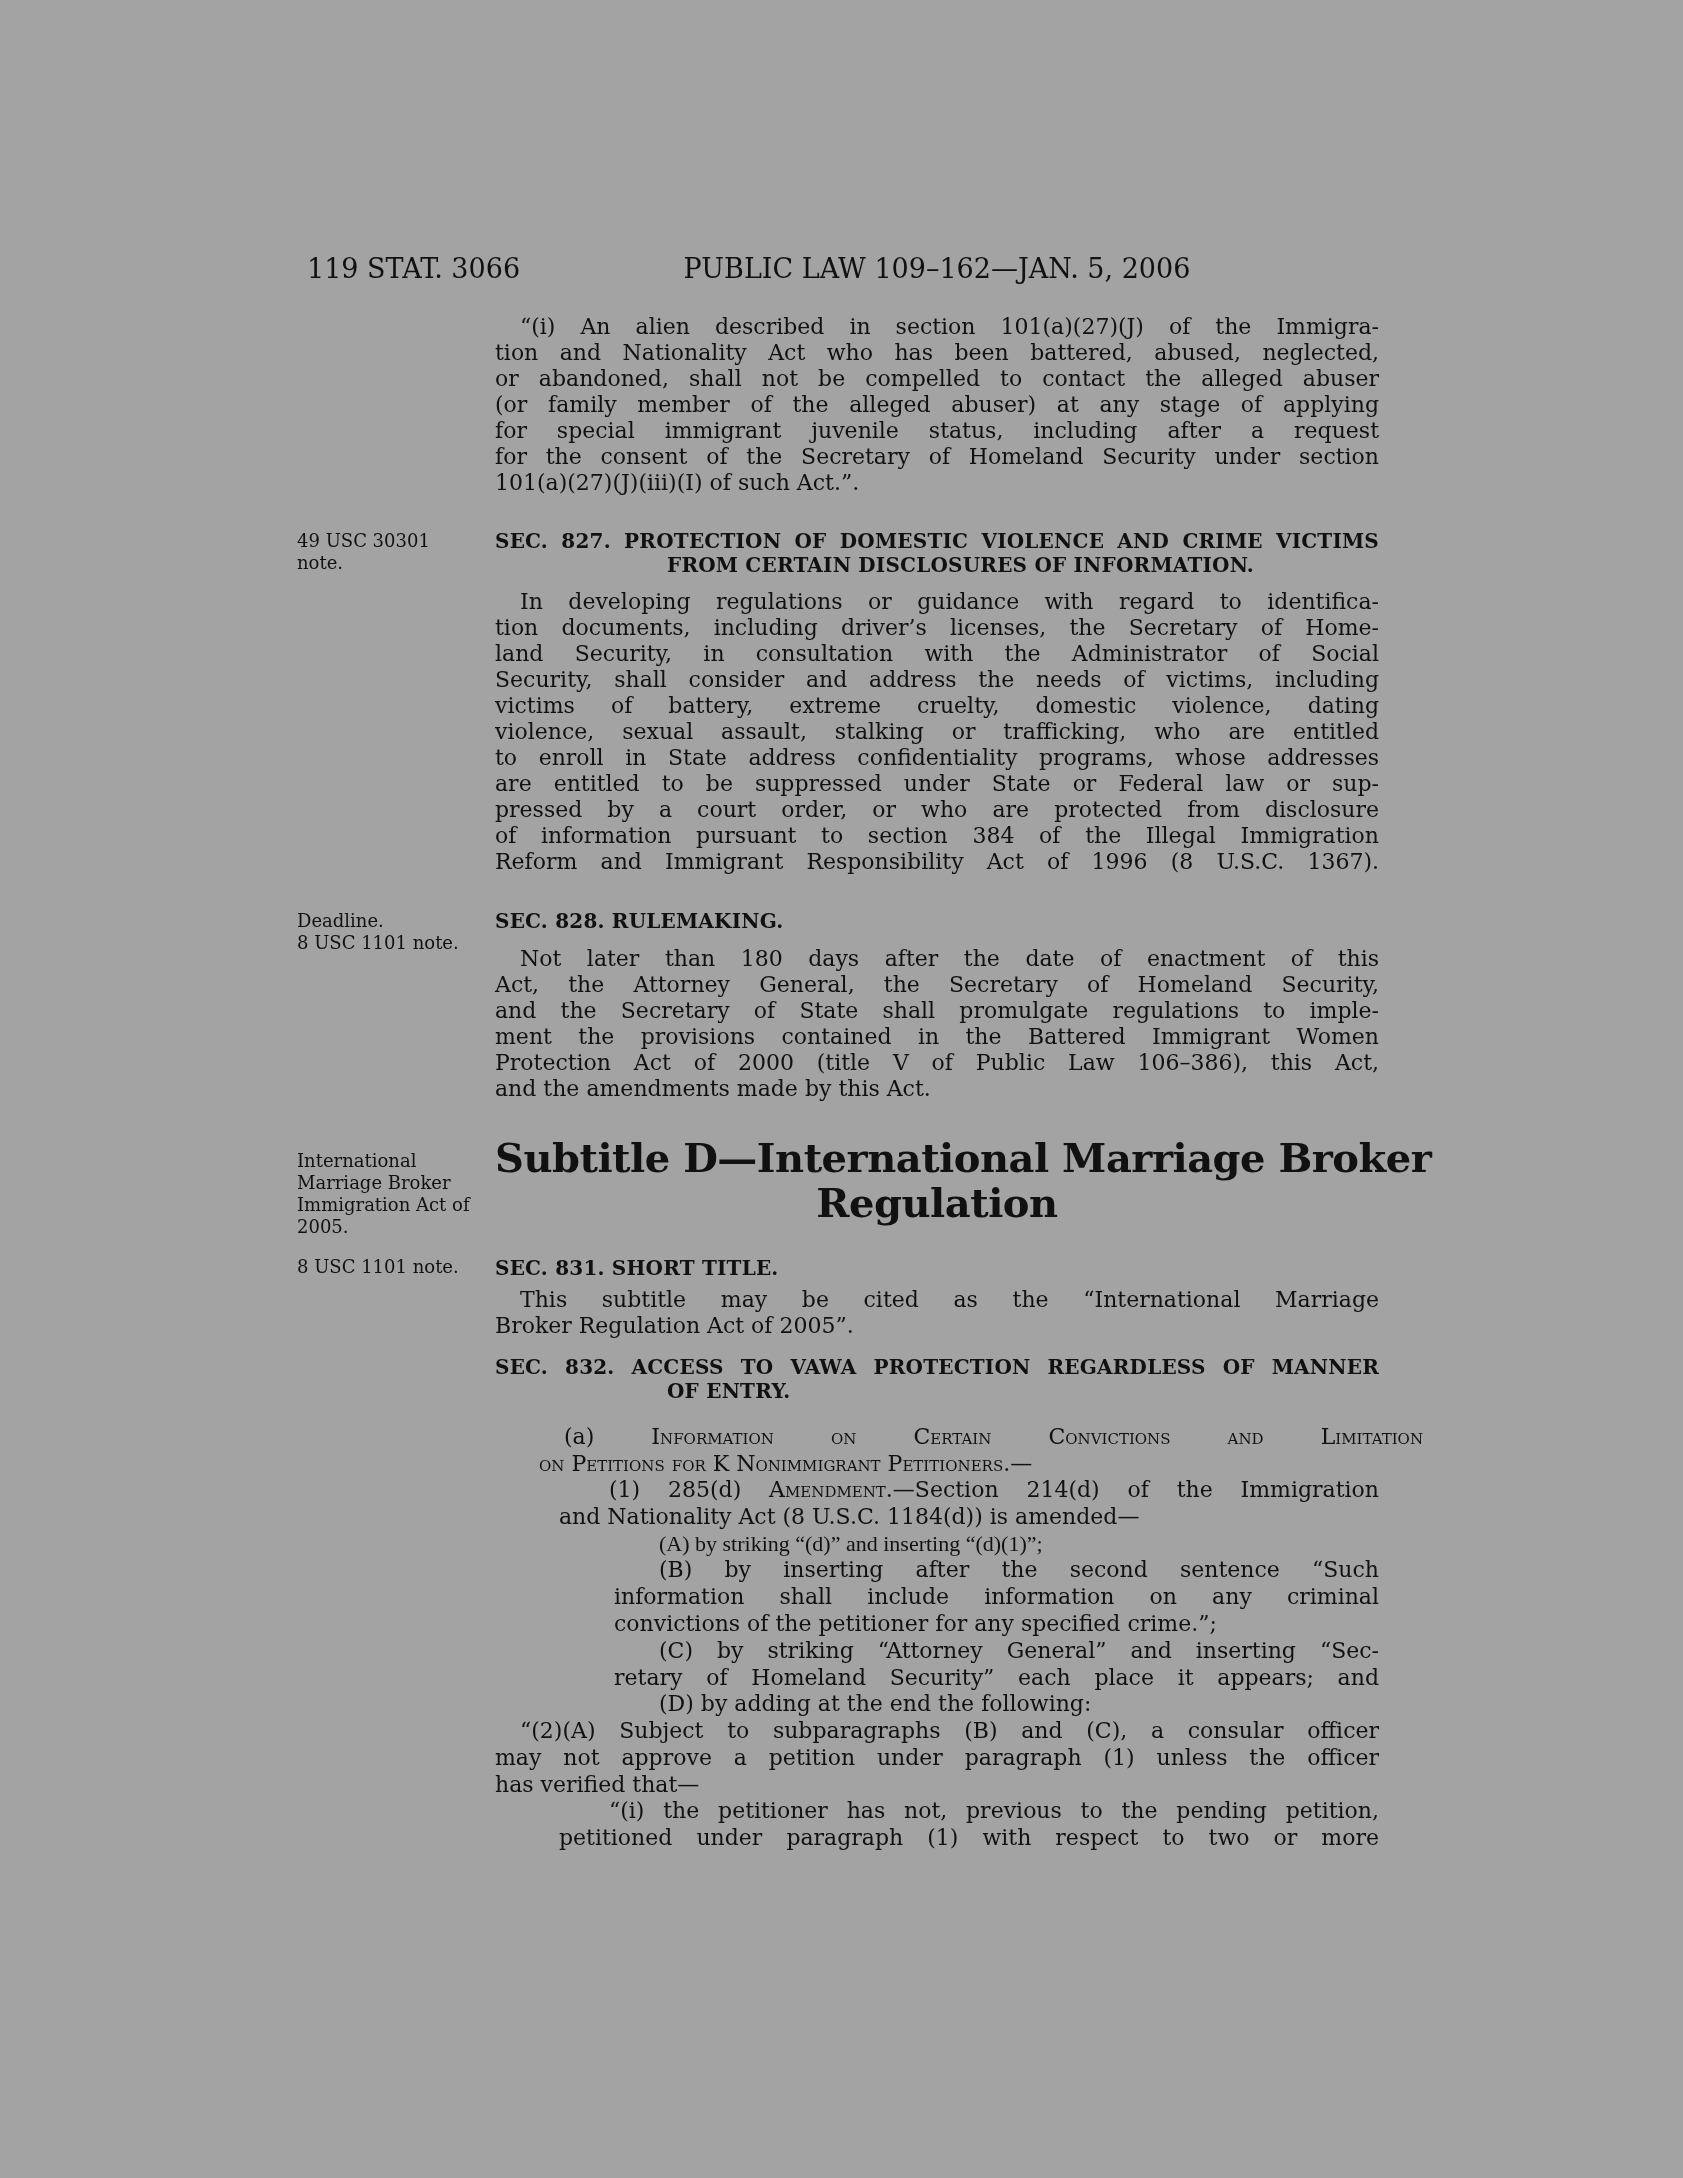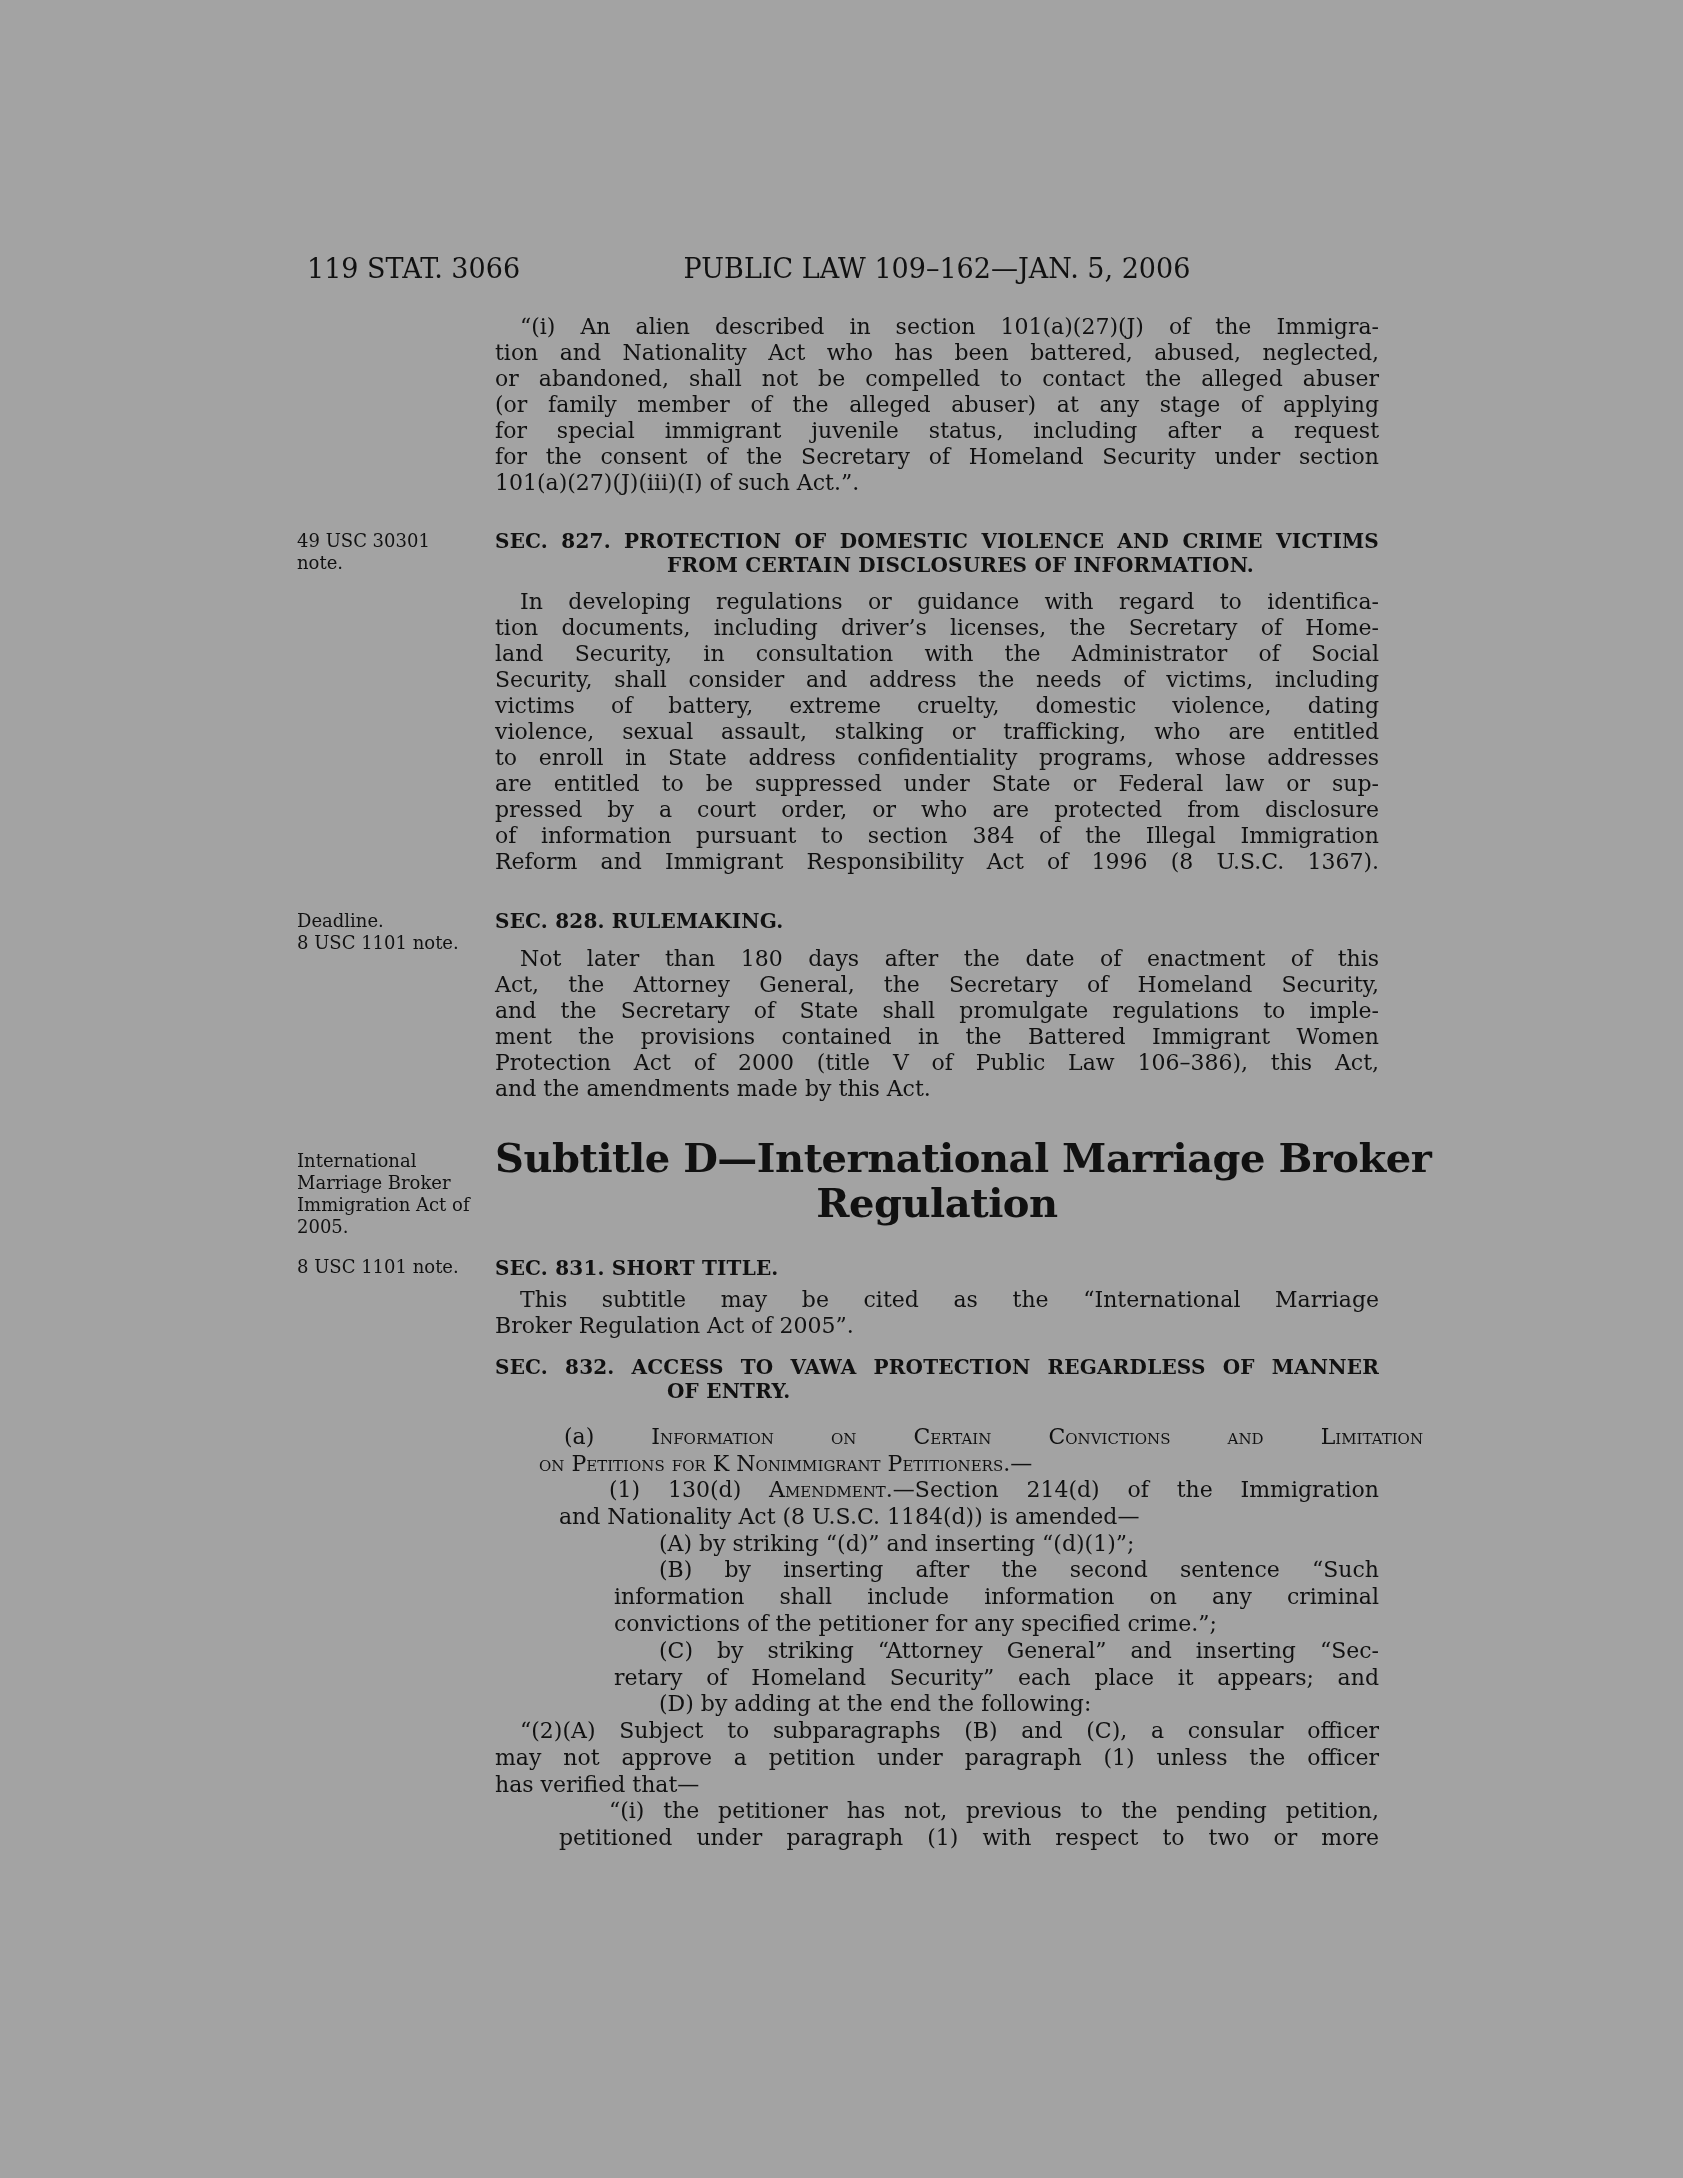--- a/index.html
+++ b/index.html
@@ -121,25 +121,25 @@
     <div class="line jl">SEC. 832. ACCESS TO VAWA PROTECTION REGARDLESS OF MANNER</div>
     <div class="line nl i174">OF ENTRY.</div>
   </div>
 
   <div class="blk flow" style="left:495px;top:1423px;width:884px;margin-left:44px;">
     <div class="line jl i25"><span>(a) </span><span class="sc">Information on Certain Convictions and Limitation</span></div>
     <div class="line nl"><span class="sc">on Petitions for K Nonimmigrant Petitioners.—</span></div>
   </div>
 
   <div class="blk flow" style="left:559px;top:1476px;width:820px;">
-    <div class="line jl i50"><span>(1) 130(d) </span><span class="sc">Amendment.</span><span>—Section 214(d) of the Immigration</span></div>
+    <div class="line jl i50"><span>(1) 285(d) </span><span class="sc">Amendment.</span><span>—Section 214(d) of the Immigration</span></div>
     <div class="line nl">and Nationality Act (8 U.S.C. 1184(d)) is amended—</div>
   </div>
 
-  <div class="blk flow" style="left:614px;top:1530px;width:765px;">
+  <div class="blk flow" style="left:614px;top:1530px;width:765px;font-family:Liberation Serif, serif;">
     <div class="line nl i45">(A) by striking “(d)” and inserting “(d)(1)”;</div>
   </div>
 
   <div class="blk flow" style="left:614px;top:1556px;width:765px;">
     <div class="line jl i45">(B) by inserting after the second sentence “Such</div>
     <div class="line jl">information shall include information on any criminal</div>
     <div class="line nl">convictions of the petitioner for any specified crime.”;</div>
   </div>
 
   <div class="blk flow" style="left:614px;top:1637px;width:765px;">

